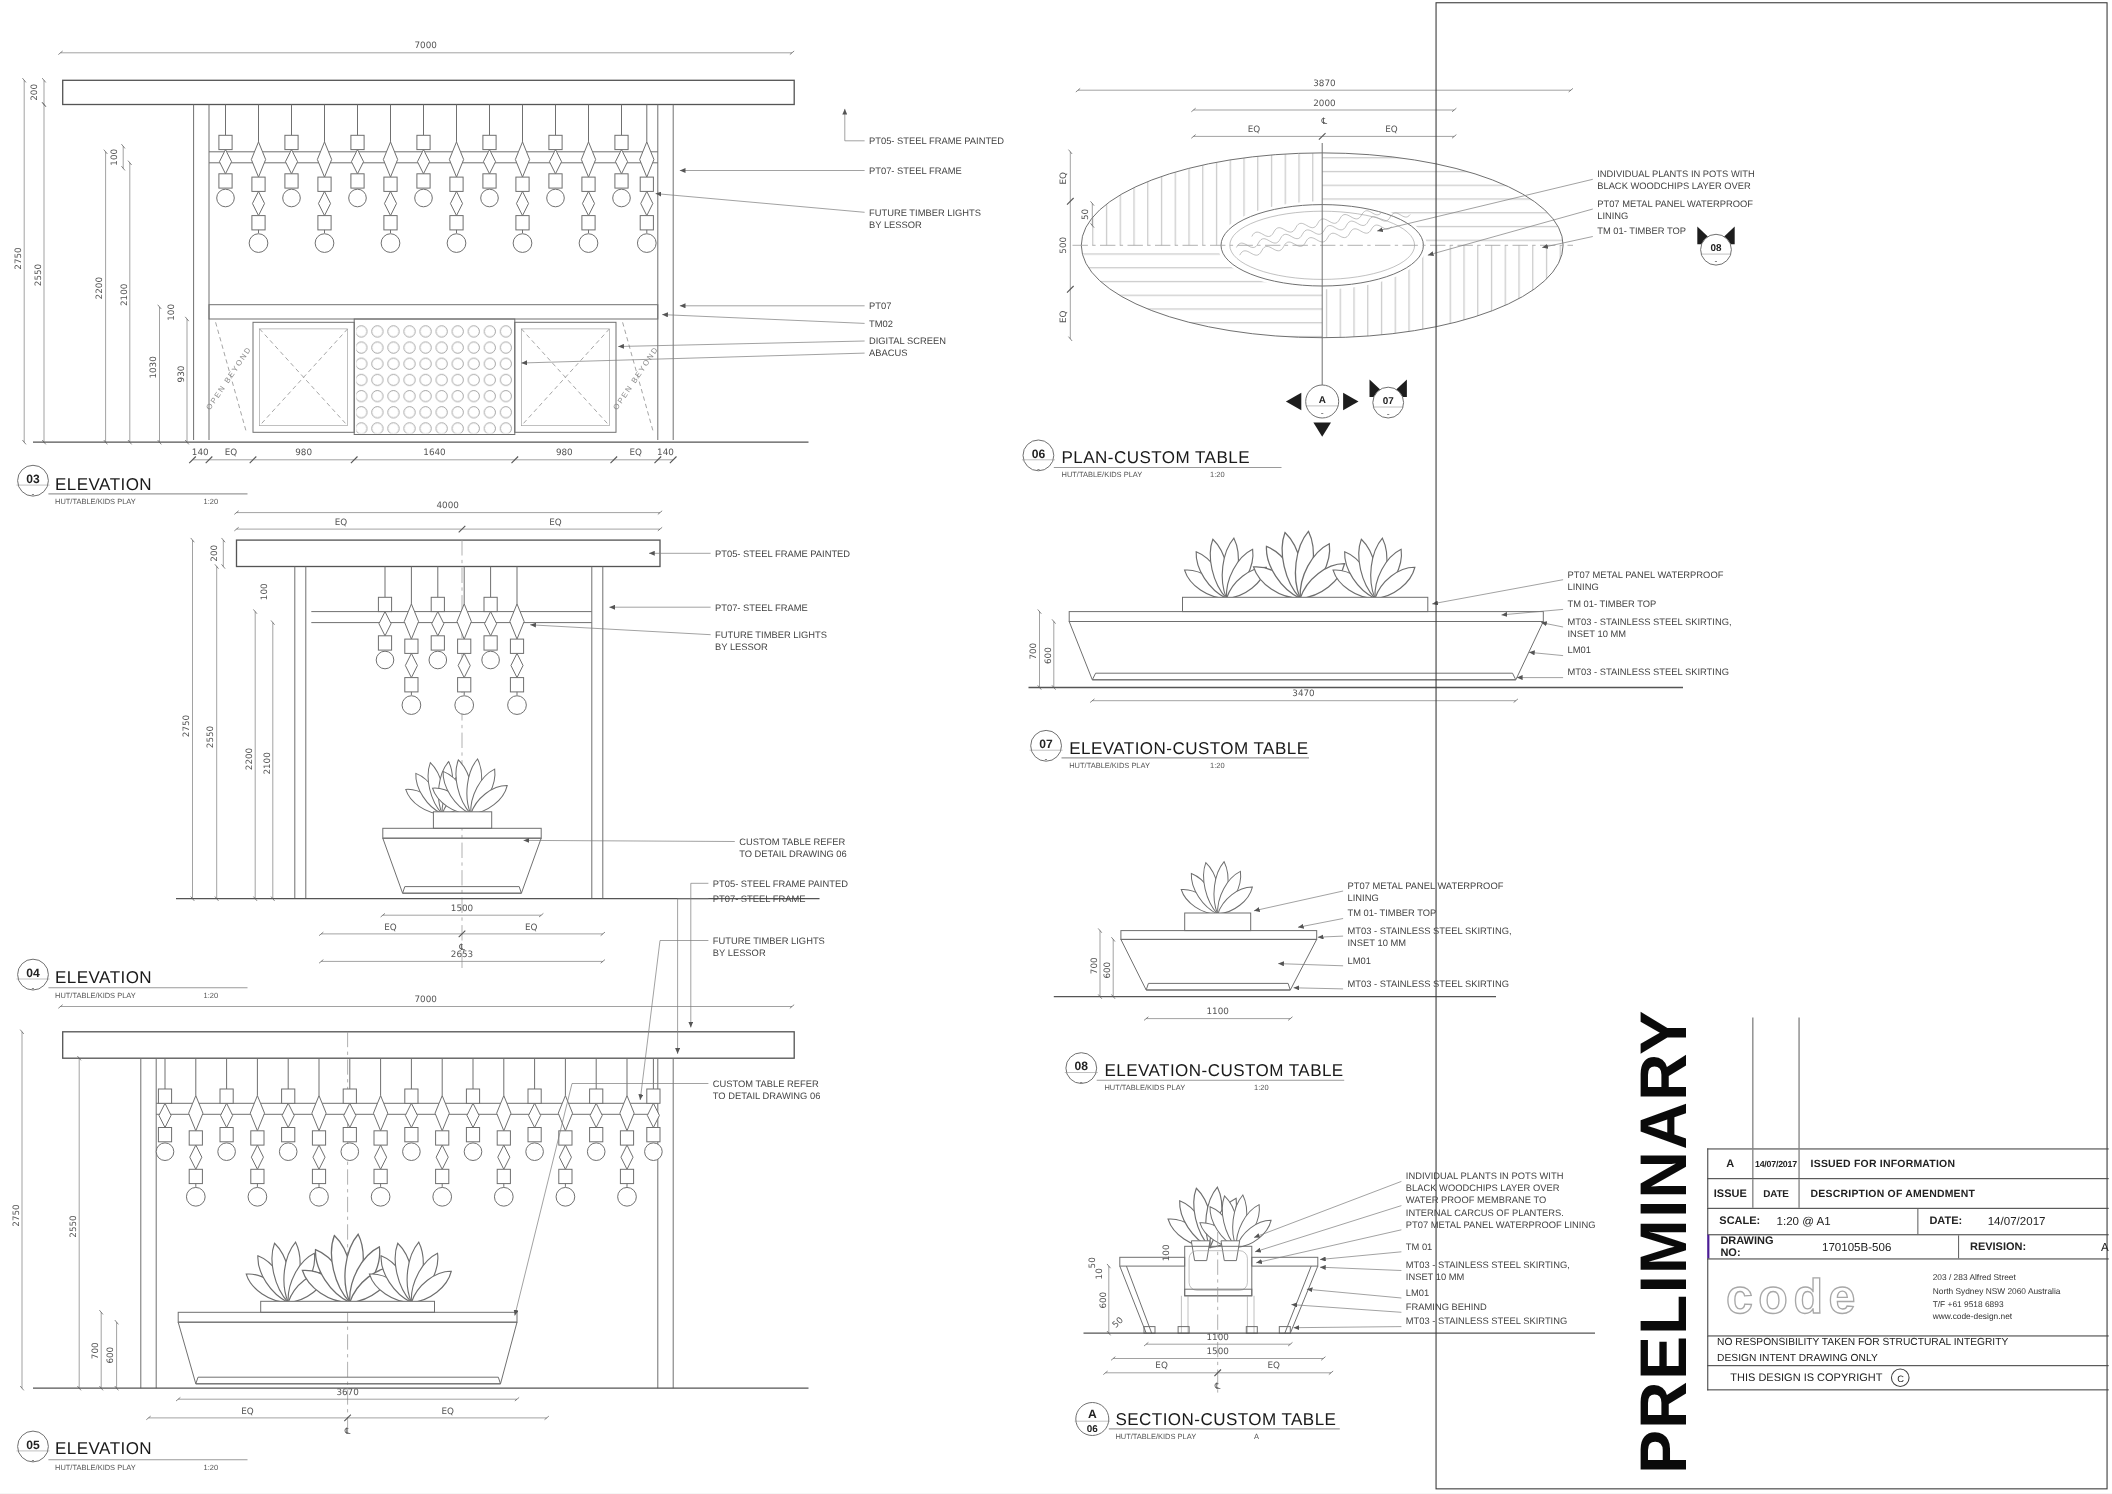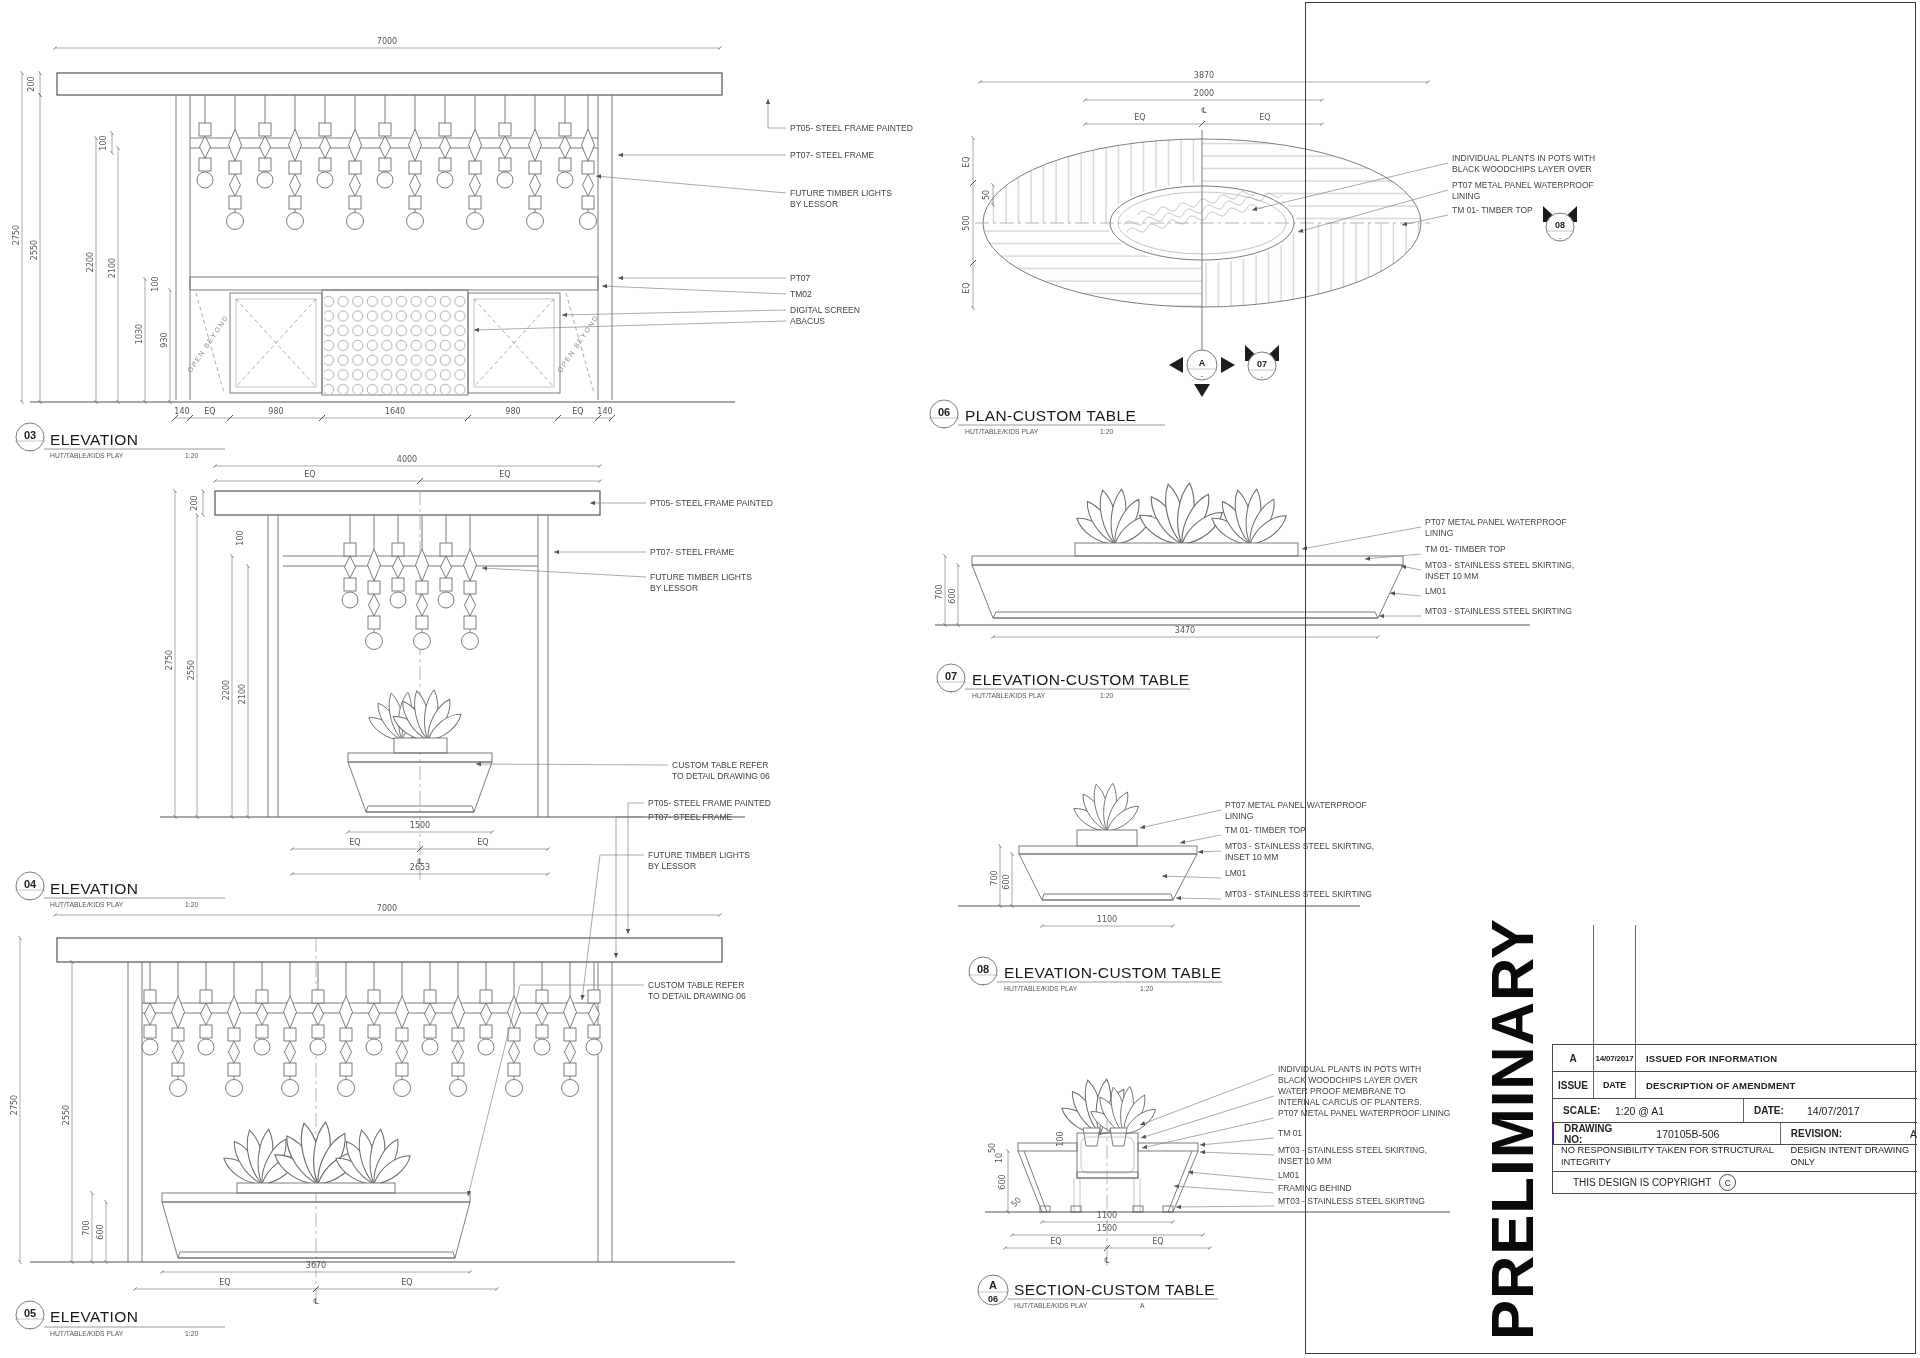--- a/index.html
+++ b/index.html
@@ -51,21 +51,21 @@
   .pval{font-weight:bold;font-size:12.5px;letter-spacing:.3px}
   .r4{height:24px;border-left:1px solid #4a4a4a;align-items:flex-end;}
   .r4 .la{width:62px;padding-left:10px;font-weight:bold;font-size:10px;}
   .r4 .va{width:128px;font-size:10.5px;}
   .r4 .lb{width:60px;padding-left:10px;font-weight:bold;font-size:10px;border-left:1px solid #6a6a6a;height:100%;display:flex;align-items:center;box-sizing:border-box}
   .r4 .vb{flex:1;font-size:10.5px;padding-left:4px;}
   .r5{height:22px;border-left:2px solid #4c1d95;gap:44px;}
   .logorow{height:70px;border-left:1px solid #4a4a4a;display:flex;align-items:center;}
   .codelogo{font-size:44px;font-weight:bold;letter-spacing:5px;color:#fff;-webkit-text-stroke:1.2px #a8a8a8;padding-left:16px;line-height:1;}
   .addr{margin-left:auto;padding-right:10px;font-size:7.6px;line-height:1.55;color:#333;width:150px;}
-  .disc{height:27px;border-left:1px solid #4a4a4a;align-items:flex-start;justify-content:space-between;padding-left:8px;font-size:9.3px;font-weight:500;line-height:1.25;display:flex;}
+  .disc{height:27px;border-left:1px solid #4a4a4a;flex-direction:column;align-items:flex-start;justify-content:space-between;padding-left:8px;font-size:9.3px;font-weight:500;line-height:1.25;display:flex;}
   .copy{height:23px;border-left:1px solid #4a4a4a;border-bottom:1px solid #4a4a4a;padding-left:20px;font-size:10px;display:flex;align-items:center;gap:8px;}
   .cc{display:inline-flex;width:15px;height:15px;border:1px solid #444;border-radius:50%;font-size:8.5px;align-items:center;justify-content:center;}
 </style>
 </head>
 <body>
 
 <div id="sheet">
 
 <svg width="1920" height="1358" viewBox="0 0 1920 1358">
 <defs>
@@ -688,20 +688,29 @@
     <div class="cell va">1:20 @ A1</div>
     <div class="cell lb">DATE:</div>
     <div class="cell vb">14/07/2017</div>
   </div>
   <div class="row r4 r5">
     <div class="cell la" style="width:78px">DRAWING NO:</div>
     <div class="cell va" style="width:112px">170105B-506</div>
     <div class="cell lb" style="width:72px">REVISION:</div>
     <div class="cell vb" style="padding-left:24px">A</div>
   </div>
+  <div class="row logorow">
+    <div class="codelogo">code</div>
+    <div class="addr">
+      <div>203 / 283 Alfred Street</div>
+      <div>North Sydney NSW 2060 Australia</div>
+      <div>T/F +61 9518 6893</div>
+      <div>www.code-design.net</div>
+    </div>
+  </div>
   <div class="row disc">
     <div>NO RESPONSIBILITY TAKEN FOR STRUCTURAL INTEGRITY</div>
     <div>DESIGN INTENT DRAWING ONLY</div>
   </div>
   <div class="row copy">
     <span>THIS DESIGN IS COPYRIGHT</span>
     <span class="cc">C</span>
   </div>
 </div>
 

